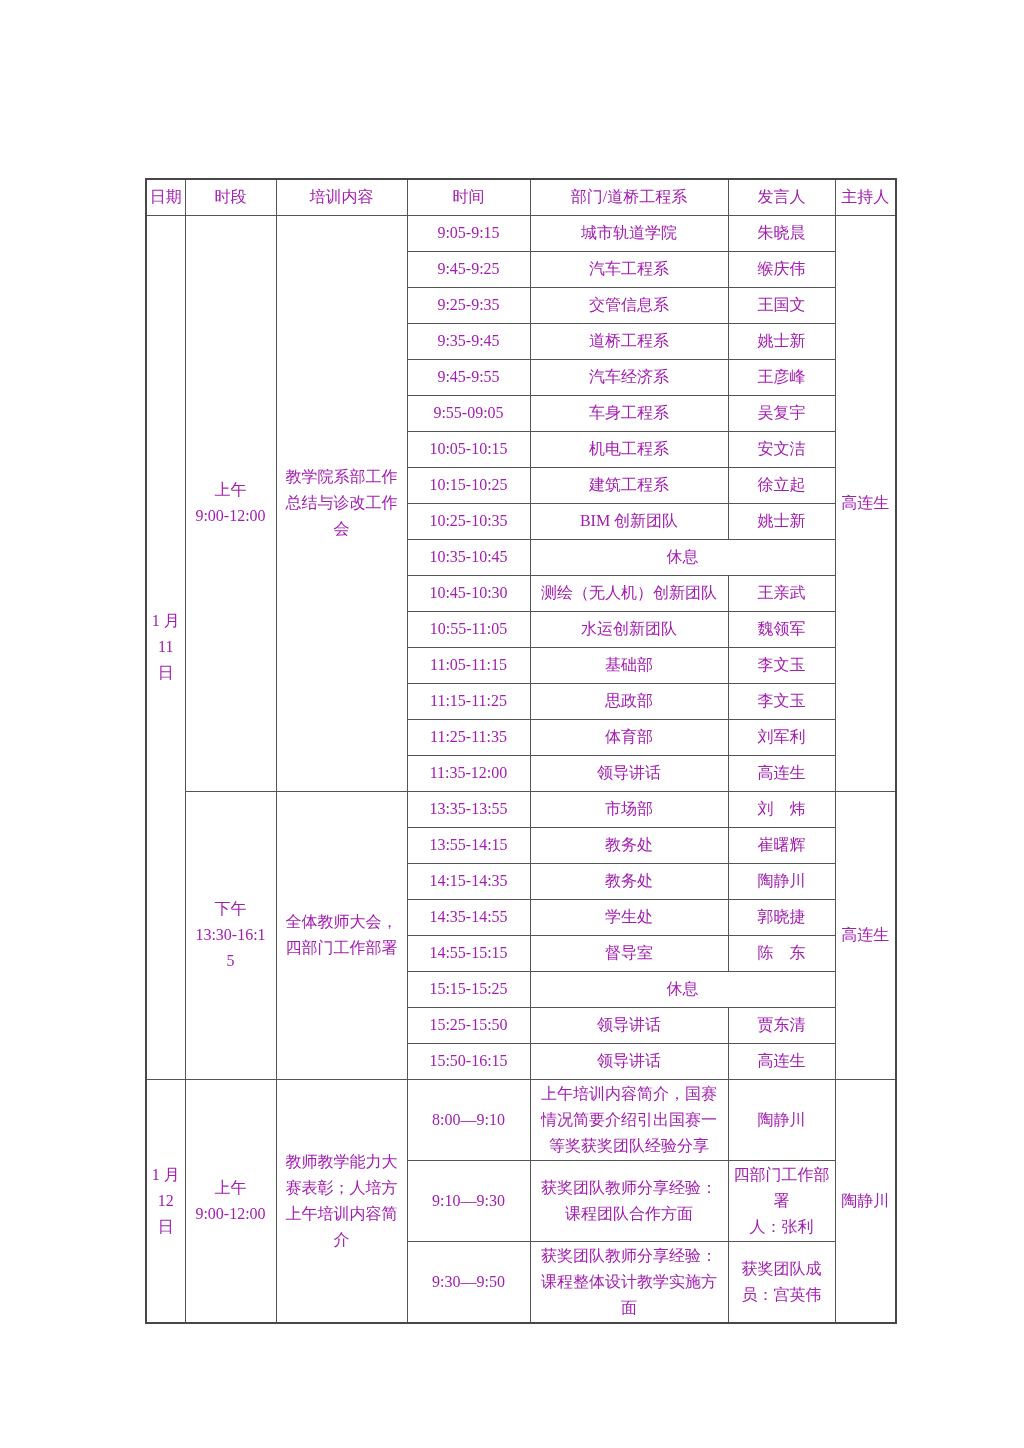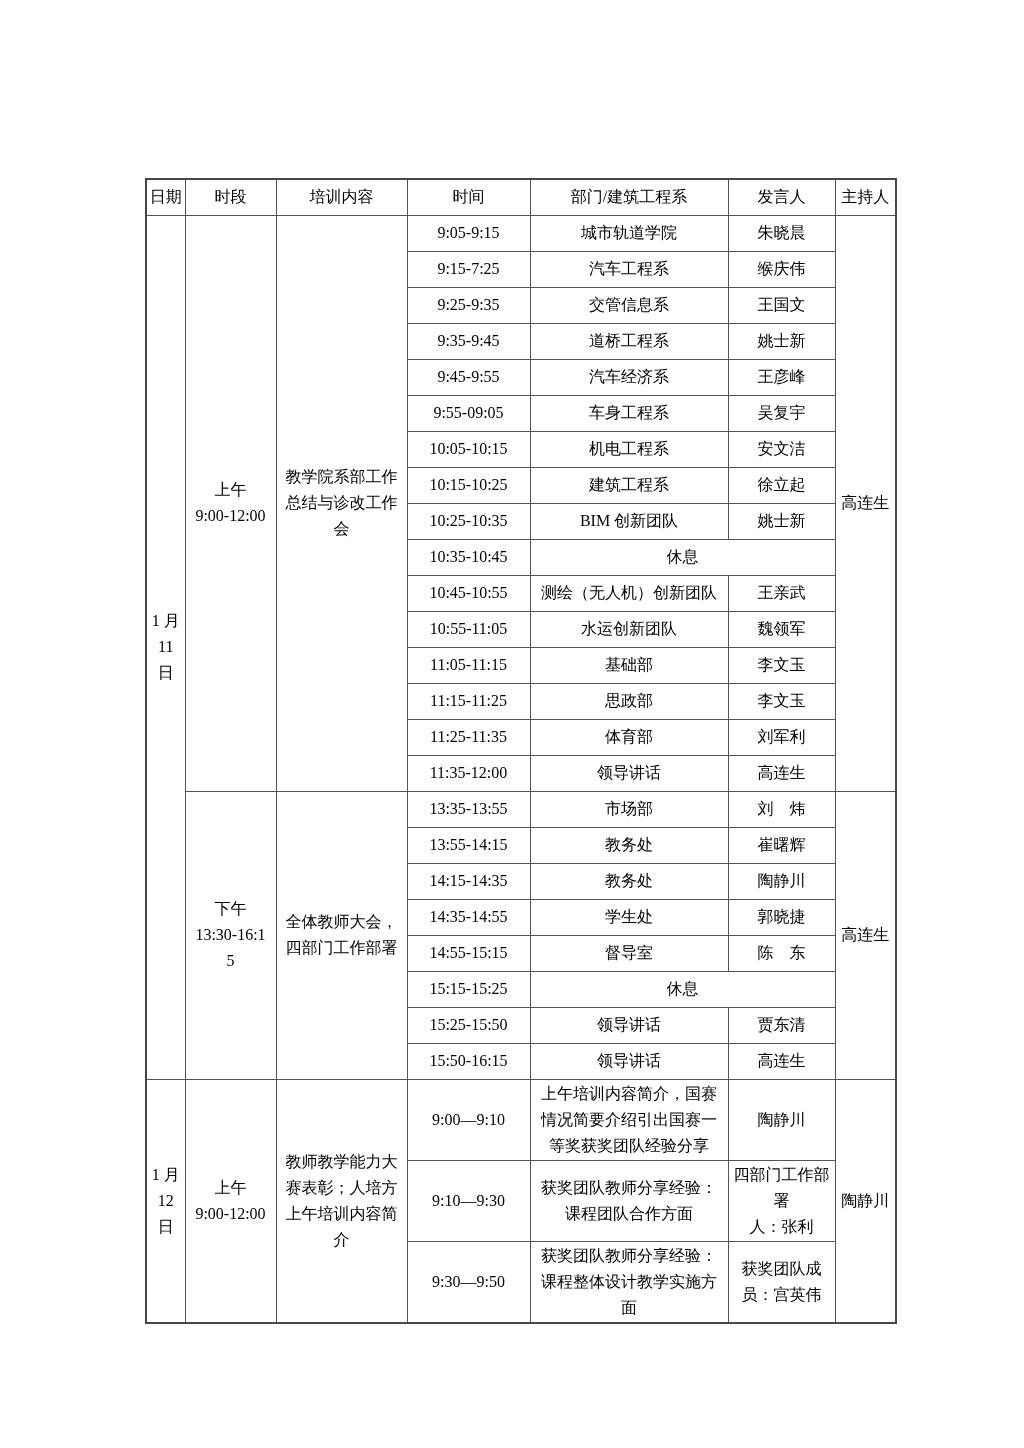--- a/index.html
+++ b/index.html
@@ -3,21 +3,21 @@
 <meta charset="utf-8">
 <style>
   * { margin: 0; padding: 0; box-sizing: border-box; }
   html, body { background: #ffffff; }
   .page {
     position: relative;
     width: 1024px;
     height: 1448px;
     background: #ffffff;
     font-family: "Liberation Serif", "DejaVu Serif", serif;
-    color: #000000;
+    color: #a21caf;
     overflow: hidden;
   }
   table.schedule {
     position: absolute;
     left: 145px;
     top: 178px;
     width: 750px;
     border-collapse: collapse;
     table-layout: fixed;
     border: 2px solid #474747;
@@ -55,41 +55,41 @@
       <col style="width:198px">
       <col style="width:107px">
       <col style="width:61px">
     </colgroup>
     <thead>
       <tr id="header-row">
           <th class="header-cell">日期</th>
           <th class="header-cell">时段</th>
           <th class="header-cell">培训内容</th>
           <th class="header-cell">时间</th>
-          <th class="header-cell">部门/建筑工程系</th>
+          <th class="header-cell">部门/道桥工程系</th>
           <th class="header-cell">发言人</th>
           <th class="header-cell">主持人</th>
         </tr>
     </thead>
     <tbody id="table-body">
         <tr class="s0-r0">
           <td rowspan="24" class="date">1 月
 11 日</td>
           <td rowspan="16" class="period">上午
 9:00-12:00</td>
           <td rowspan="16" class="content">教学院系部工作
 总结与诊改工作
 会</td>
           <td class="time">9:05-9:15</td>
           <td class="dept">城市轨道学院</td>
           <td class="speaker">朱晓晨</td>
           <td rowspan="16" class="host">高连生</td>
         </tr>
         <tr class="s0-r1">
-          <td class="time">9:15-7:25</td>
+          <td class="time">9:45-9:25</td>
           <td class="dept">汽车工程系</td>
           <td class="speaker">缑庆伟</td>
         </tr>
         <tr class="s0-r2">
           <td class="time">9:25-9:35</td>
           <td class="dept">交管信息系</td>
           <td class="speaker">王国文</td>
         </tr>
         <tr class="s0-r3">
           <td class="time">9:35-9:45</td>
@@ -119,21 +119,21 @@
         <tr class="s0-r8">
           <td class="time">10:25-10:35</td>
           <td class="dept">BIM 创新团队</td>
           <td class="speaker">姚士新</td>
         </tr>
         <tr class="s0-r9">
           <td class="time">10:35-10:45</td>
           <td colspan="2" class="dept break">休息</td>
         </tr>
         <tr class="s0-r10">
-          <td class="time">10:45-10:55</td>
+          <td class="time">10:45-10:30</td>
           <td class="dept">测绘（无人机）创新团队</td>
           <td class="speaker">王亲武</td>
         </tr>
         <tr class="s0-r11">
           <td class="time">10:55-11:05</td>
           <td class="dept">水运创新团队</td>
           <td class="speaker">魏领军</td>
         </tr>
         <tr class="s0-r12">
           <td class="time">11:05-11:15</td>
@@ -201,21 +201,21 @@
           <td class="speaker">高连生</td>
         </tr>
         <tr class="s2-r0">
           <td rowspan="3" class="date">1 月
 12 日</td>
           <td rowspan="3" class="period">上午
 9:00-12:00</td>
           <td rowspan="3" class="content">教师教学能力大
 赛表彰；人培方
 上午培训内容简介</td>
-          <td class="time">9:00—9:10</td>
+          <td class="time">8:00—9:10</td>
           <td class="dept">上午培训内容简介，国赛
 情况简要介绍引出国赛一
 等奖获奖团队经验分享</td>
           <td class="speaker">陶静川</td>
           <td rowspan="3" class="host">陶静川</td>
         </tr>
         <tr class="s2-r1">
           <td class="time">9:10—9:30</td>
           <td class="dept">获奖团队教师分享经验：
 课程团队合作方面</td>

